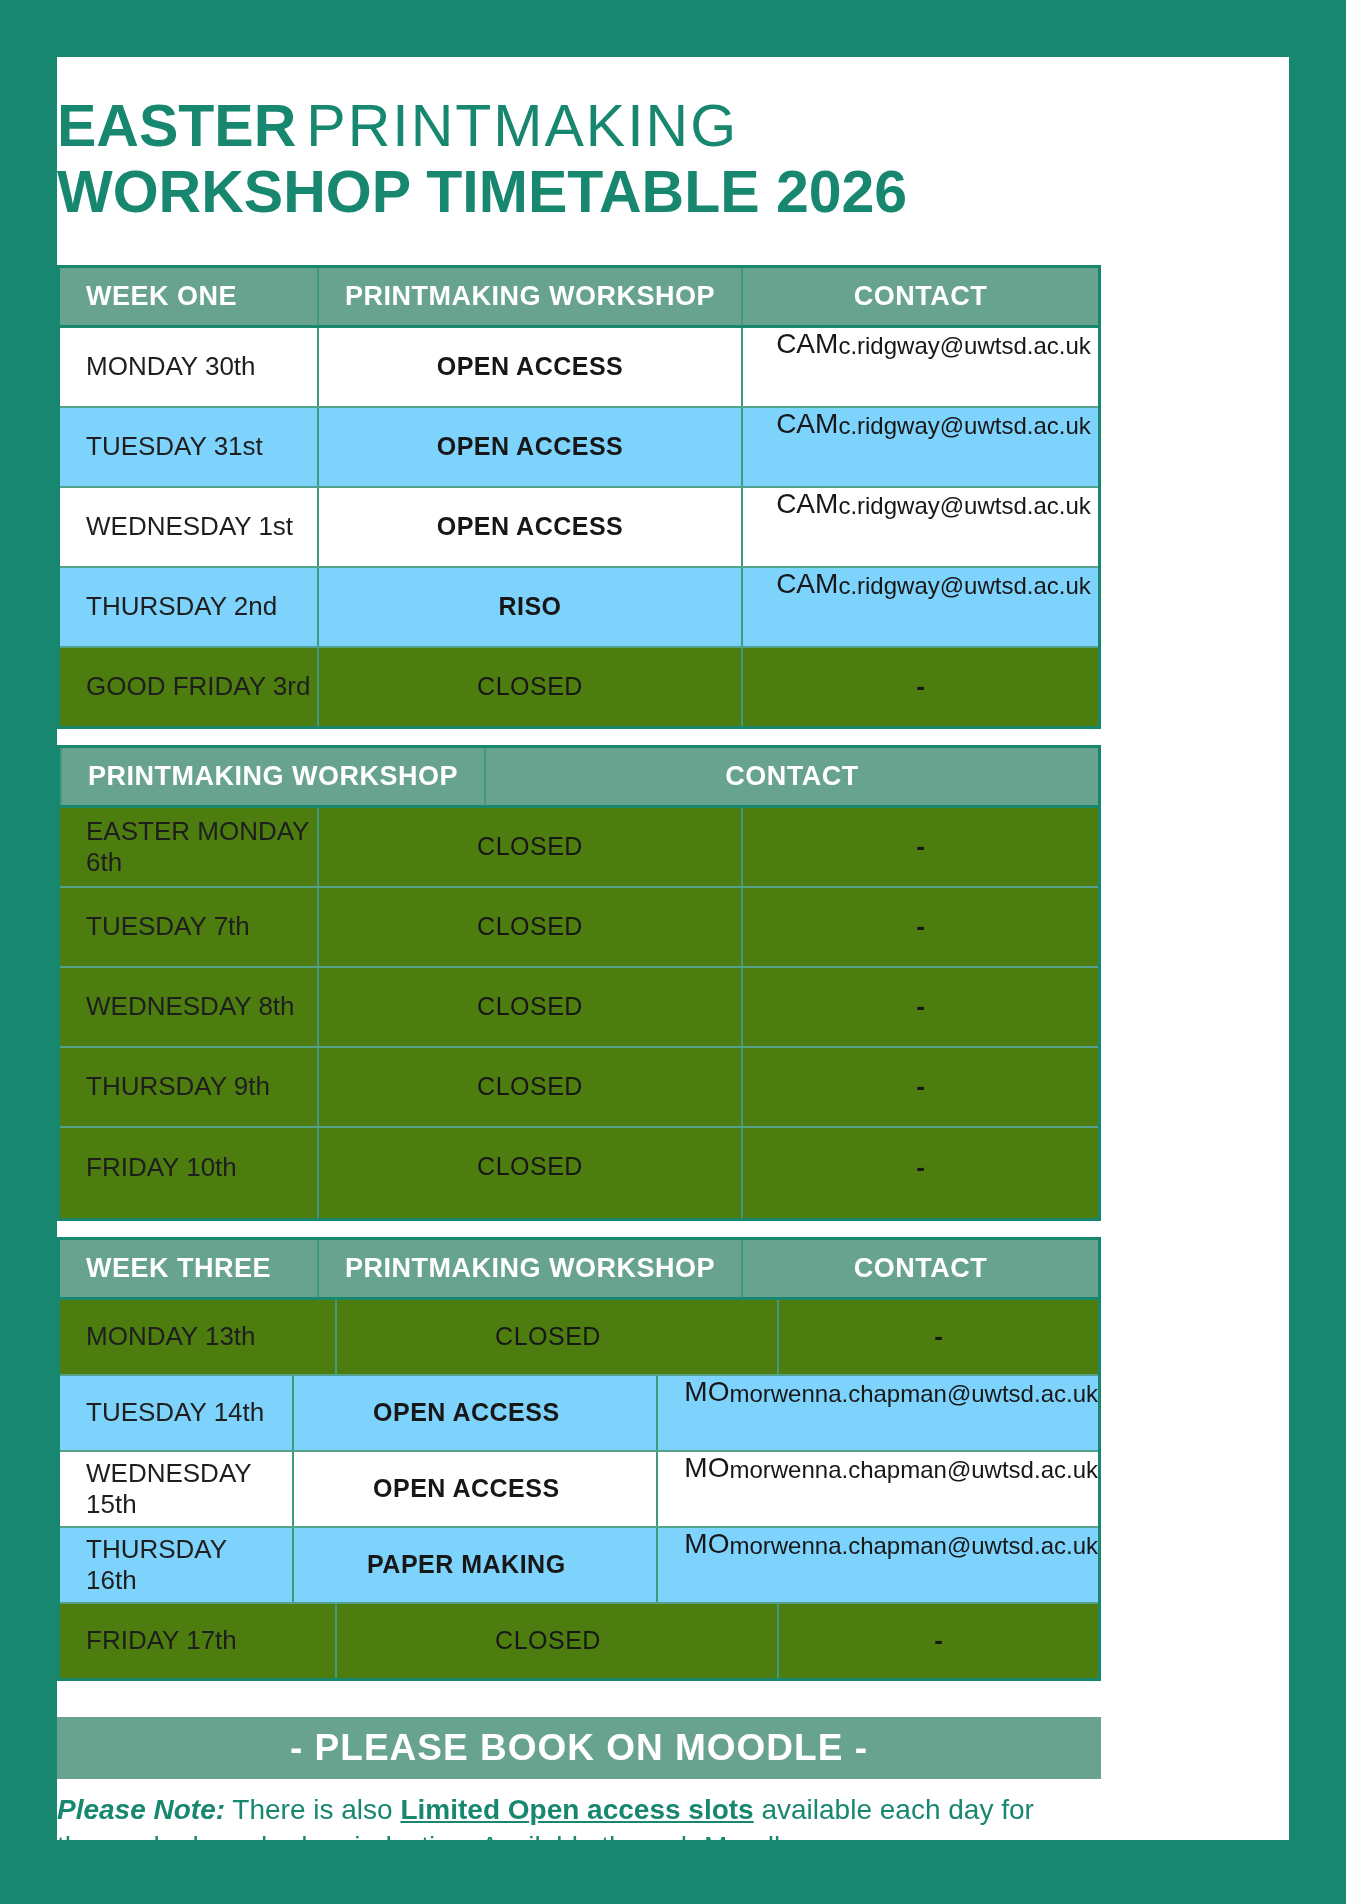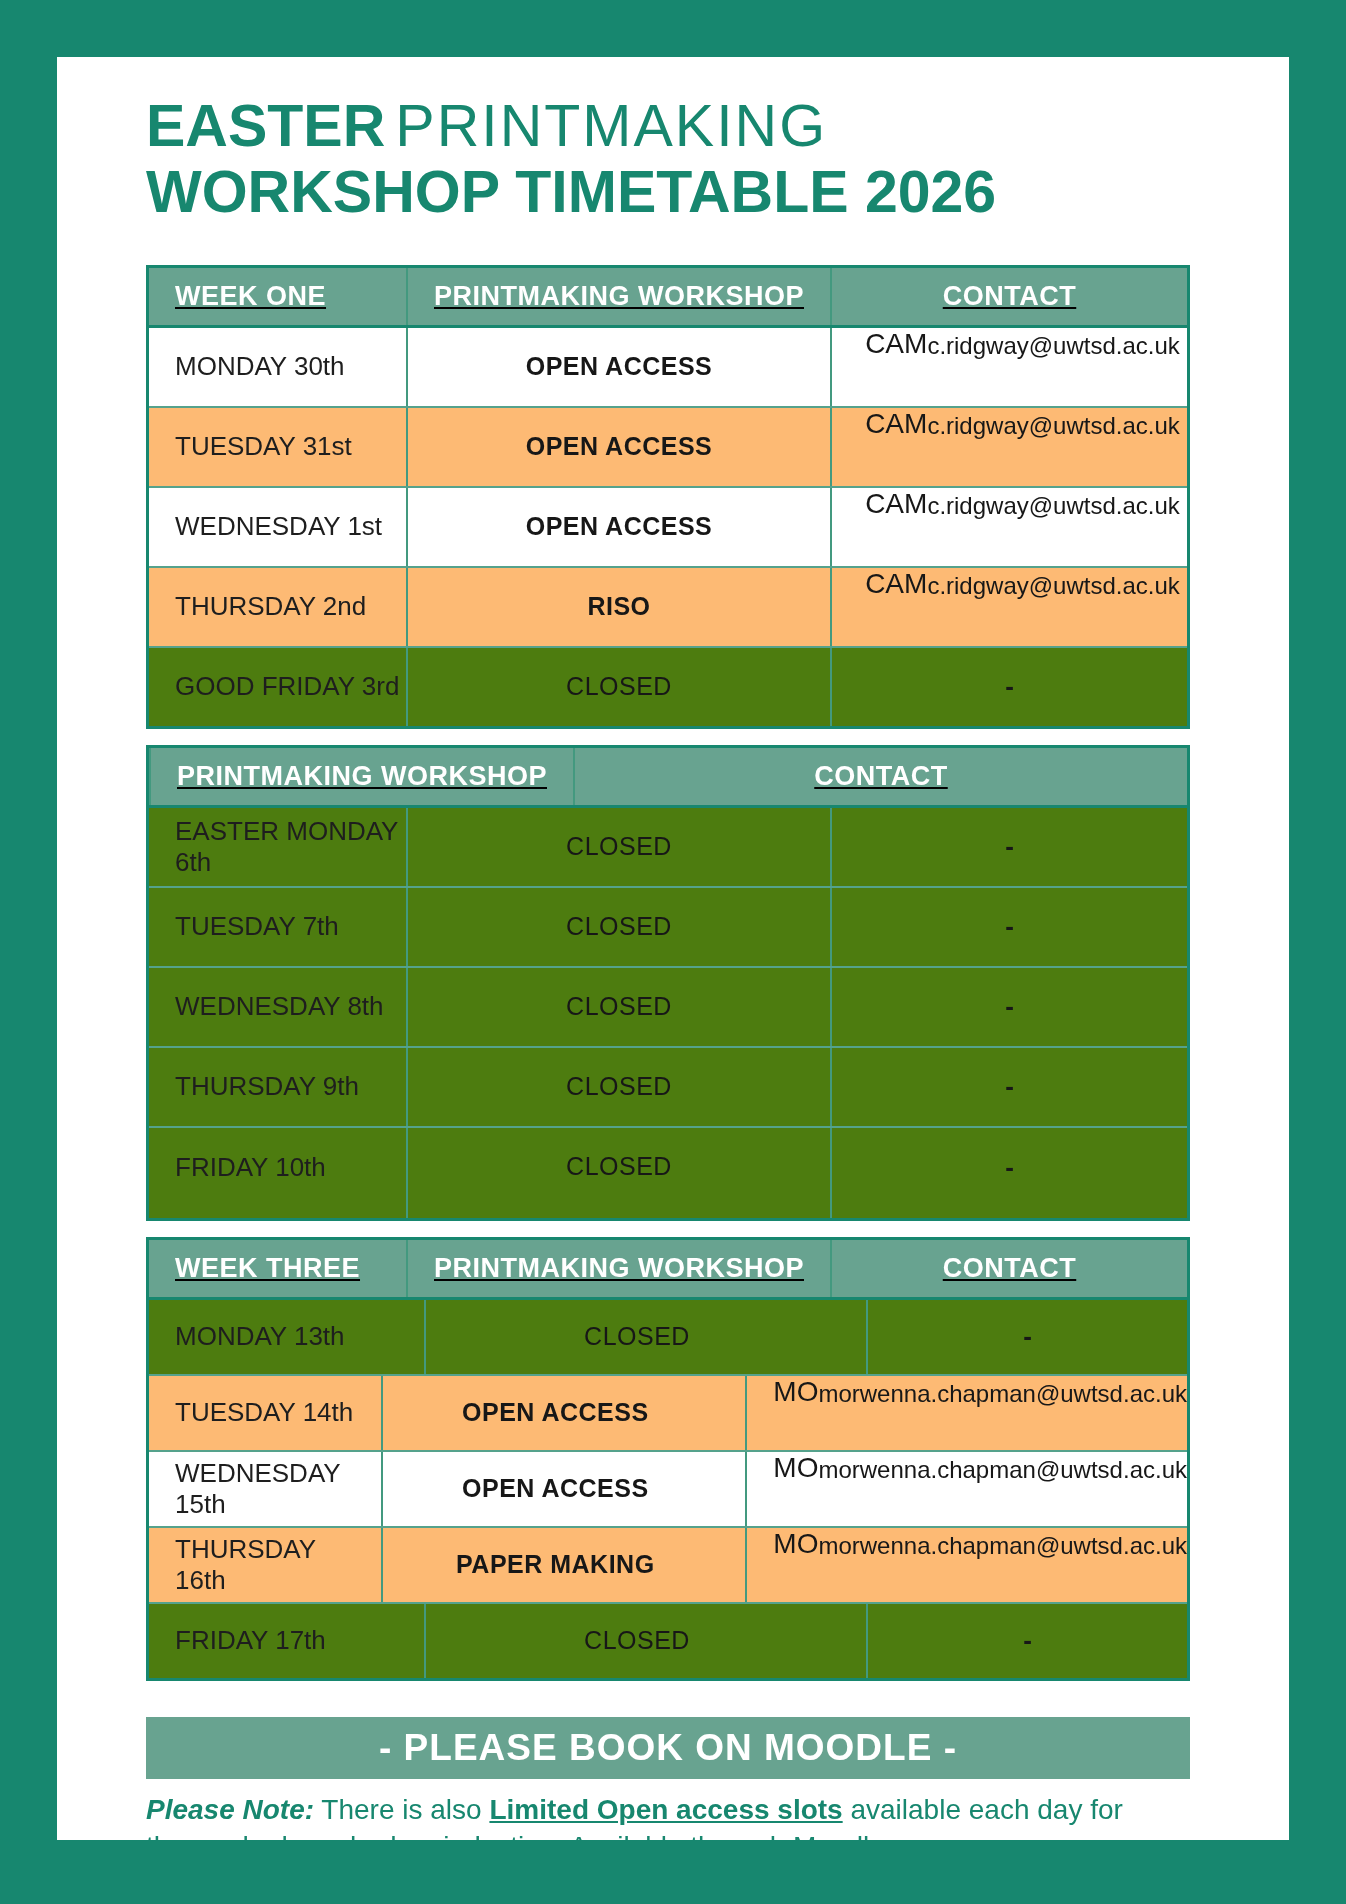--- a/index.html
+++ b/index.html
@@ -9,40 +9,39 @@
     font-family:"Liberation Sans",sans-serif;
     position:relative;
     -webkit-font-smoothing:antialiased;
   }
   .page{
     position:absolute;left:57px;top:57px;
     width:1232px;height:1783px;
     background:#ffffff;
     overflow:hidden;
   }
-  .content{margin-left:89px;width:1044px;}
+  .content{width:1044px;}
 
   
   .title{
     margin-top:36px;
     color:#17876F;
     font-size:59px;
     line-height:66px;
     font-weight:bold;
     letter-spacing:0px;
   }
   .title .light{font-weight:normal;margin-left:10px;letter-spacing:2px;}
 
   
   .wtable{border:3px solid #17876F;margin-top:16px;background:#fff;}
   .wtable.first{margin-top:14px;}
   .thead{
     display:flex;height:57px;background:#68A390;
     border-bottom:3px solid #17876F;
-    text-decoration:underline;
   }
   .th{
     color:#ffffff;font-weight:bold;font-size:27px;letter-spacing:0.5px;
     display:flex;align-items:center;box-sizing:border-box;
   }
   .col-day{width:257px;box-sizing:border-box;}
   .col-work{width:424px;box-sizing:border-box;border-left:2px solid #43997F;}
   .col-contact{flex:1;box-sizing:border-box;border-left:2px solid #43997F;}
   .th.col-day{padding-left:26px;}
   .th.col-work,.th.col-contact{justify-content:center;}
@@ -61,21 +60,21 @@
   .td.col-contact{flex-direction:row;align-items:flex-start;justify-content:center;padding-left:26px;color:#171717;}
   .td.col-contact.dash{flex-direction:row;align-items:center;justify-content:center;padding-left:0;font-size:26px;font-weight:bold;}
   .cname{font-size:28px;}
   .cemail{font-size:24px;margin-top:4px;}
 
   
   .t2 .trow:last-child .td{align-items:flex-start;padding-top:24px;}
   .t2 .trow:last-child .td.col-contact.dash{justify-content:center;}
 
   .bg-white{background:#FFFFFF;}
-  .bg-green{background:#fdba74;}
+  .bg-green{background:#7dd3fc;}
   .bg-peach{background:#4d7c0f;}
 
   
   .banner{
     margin-top:36px;height:62px;background:#68A390;
     display:flex;align-items:center;justify-content:center;
     color:#ffffff;font-weight:bold;font-size:37px;letter-spacing:1px;
   }
 
   

